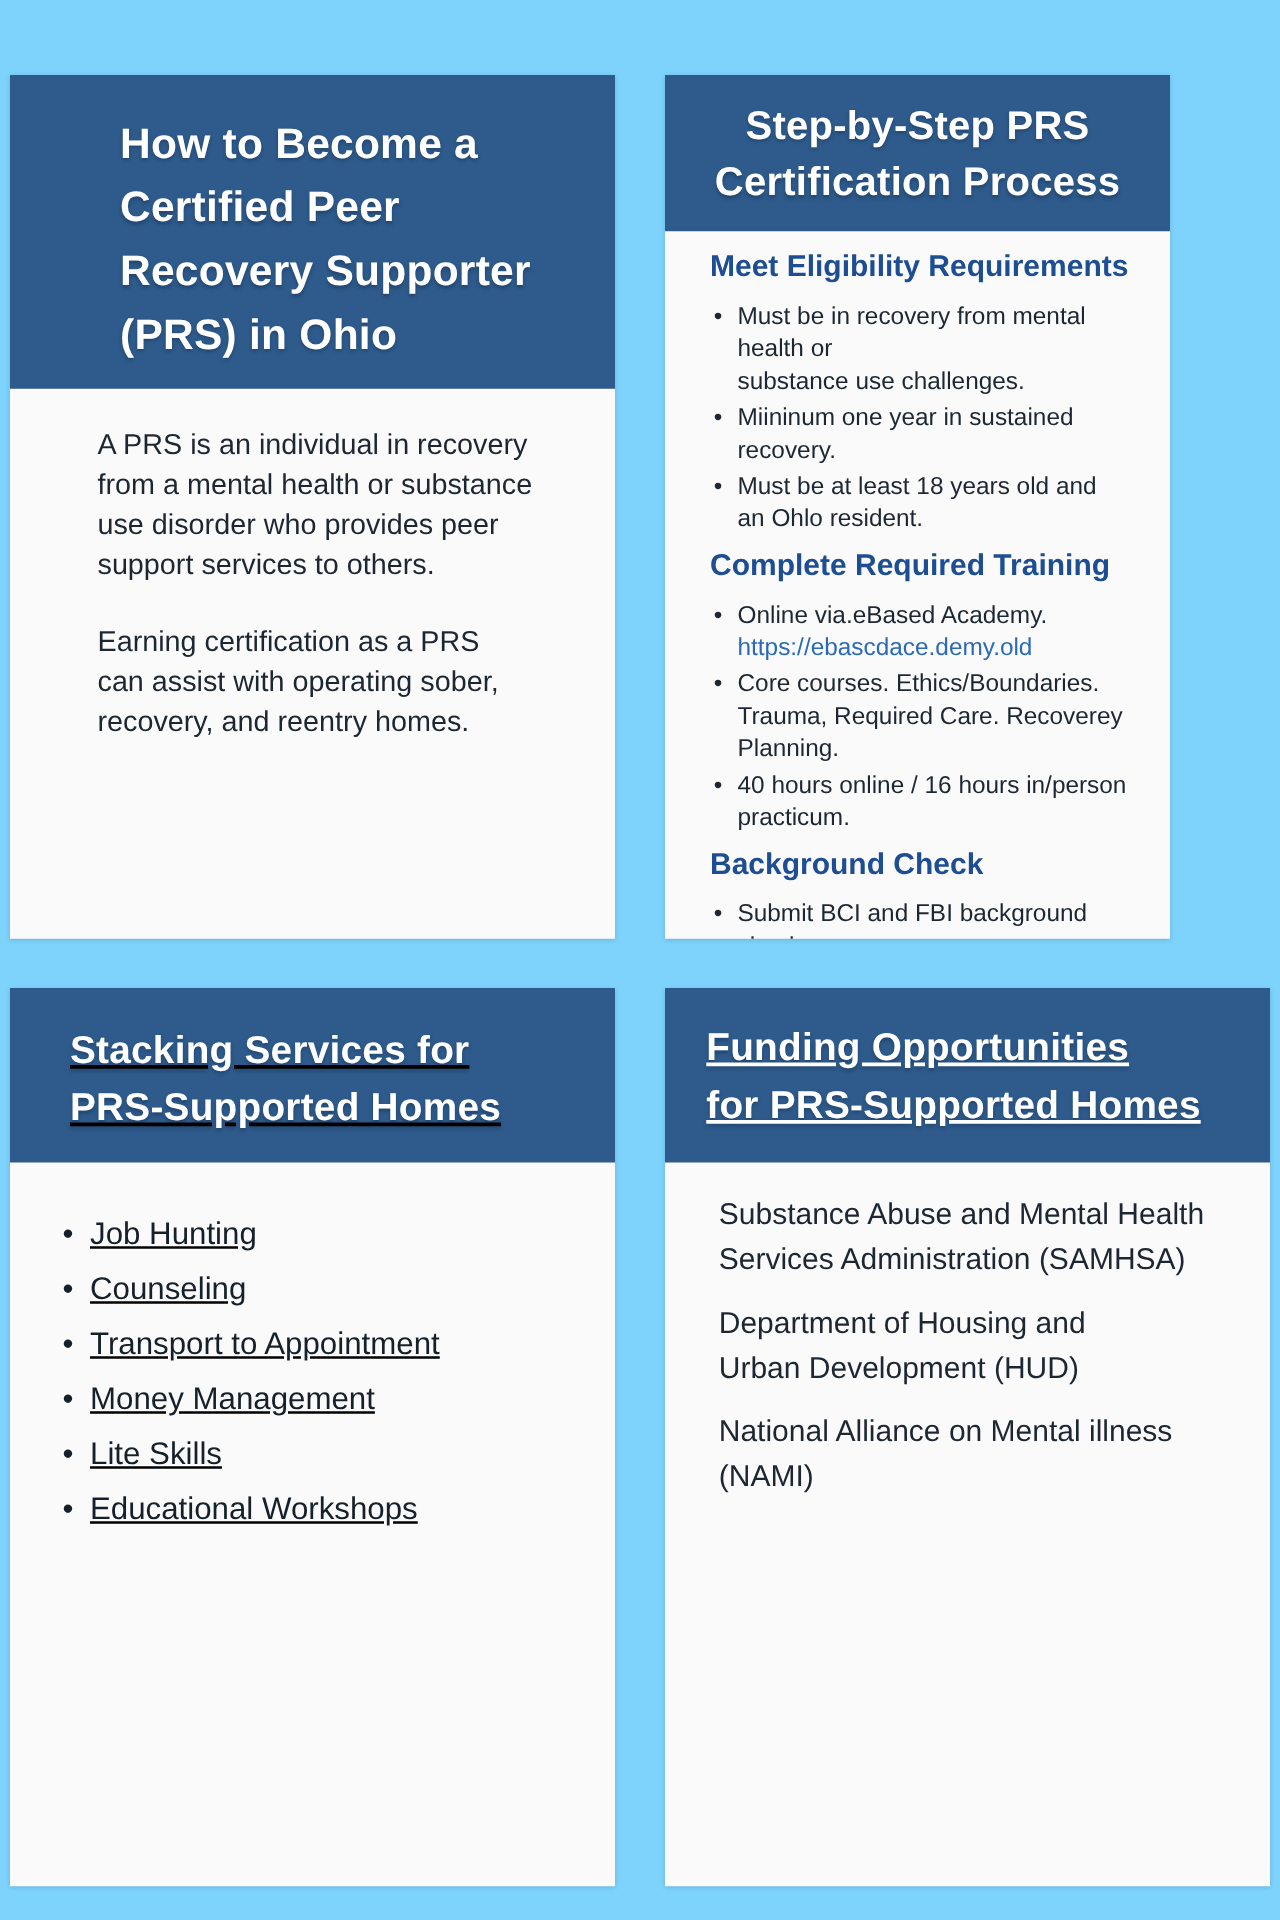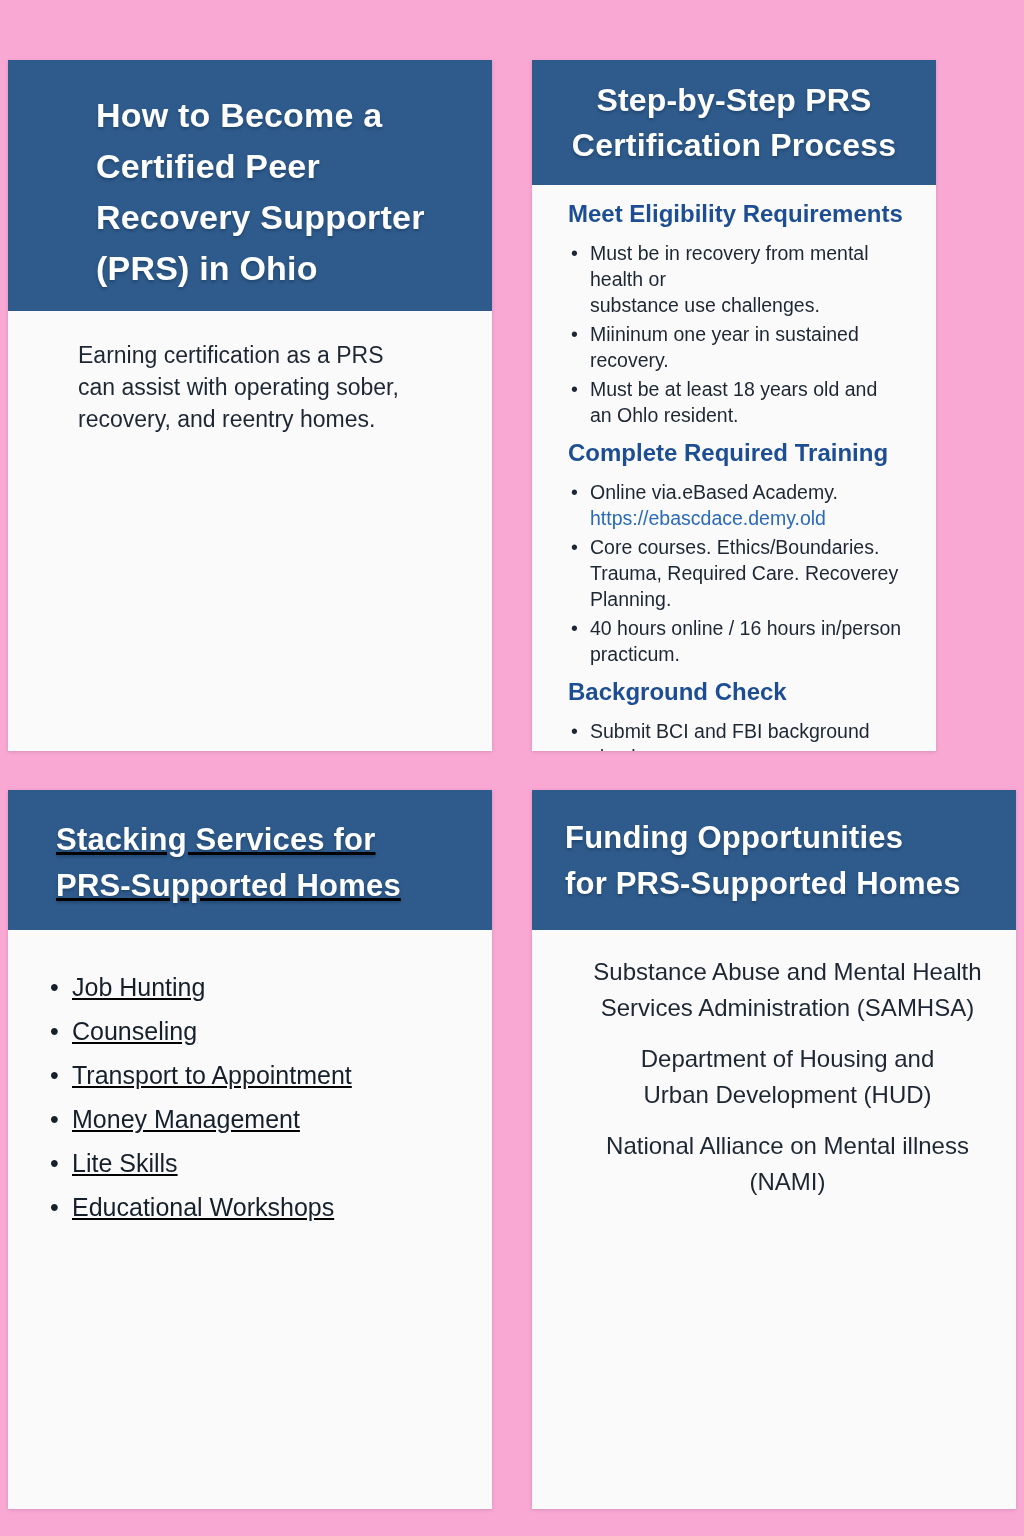--- a/index.html
+++ b/index.html
@@ -1,19 +1,19 @@
 <!DOCTYPE html>
 <html><head>
 <meta charset="utf-8">
 <style>
   * { margin:0; padding:0; box-sizing:border-box; }
   html,body { background:#e4e2e2; }
   body { font-family:"Liberation Sans","DejaVu Sans",sans-serif; }
 
-  .page { position:relative; width:1024px; height:1536px; background:#f9a8d4; overflow:hidden; margin:0 auto; }
+  .page { position:relative; width:1024px; height:1536px; background:#7dd3fc; overflow:hidden; margin:0 auto; }
 
   .card { position:absolute; background:#fbfafa; overflow:hidden;
           box-shadow:0 1px 4px rgba(0,0,0,.14); }
   #card-become   { left:8px;   top:60px;  width:484px; height:691px; }
   #card-process  { left:532px; top:60px;  width:404px; height:691px; }
   #card-stacking { left:8px;   top:790px; width:484px; height:719px;text-decoration:underline; }
   #card-funding  { left:532px; top:790px; width:484px; height:719px; }
 
   .hdr { background:#2e5b8c; color:#ffffff; }
   .title { font-weight:700; white-space:pre-line; letter-spacing:.2px;
@@ -21,21 +21,21 @@
 
   #card-become .hdr   { height:251px; padding:30px 24px 0 88px; }
   #card-become .title { font-size:34px; line-height:51px; }
 
   #card-process .hdr   { height:125px; padding:18px 10px 0; text-align:center; }
   #card-process .title { font-size:32px; line-height:45px; }
 
   #card-stacking .hdr   { height:140px; padding:27px 20px 0 48px; }
   #card-stacking .title { font-size:31px; line-height:46px; }
 
-  #card-funding .hdr   { height:140px; padding:25px 20px 0 33px; }
+  #card-funding .hdr   { height:140px; padding:25px 20px 0 33px;text-decoration:underline; }
   #card-funding .title { font-size:31px; line-height:46px; }
 
   .pre { white-space:pre-line; }
 
   
   .become-body { padding:28px 16px 0 70px; color:#1d2733; font-size:23px; line-height:32px; }
   .become-body p { margin-bottom:30px; }
 
   
   .process-body { padding:12px 14px 0 36px; color:#1c2733; }
@@ -46,35 +46,39 @@
   .dot { position:absolute; left:3px; top:0; }
   .link { color:#2a6ab9; text-decoration:none; cursor:pointer; }
 
   
   .stacking-body { padding:42px 20px 0 40px; color:#15202b; }
   .stacking-list .bullet { font-size:25px; line-height:30px; margin-bottom:14px; padding-left:24px; }
   .stacking-list .dot { left:2px; }
 
   
   .funding-body { padding:24px 16px 0 43px; color:#1d2733; font-size:24px; line-height:36px; }
-  .funding-body p { margin-bottom:15px;text-align:center; }
+  .funding-body p { margin-bottom:15px; }
 </style>
 </head>
 <body>
 
 <div class="page">
 
   <section class="card" id="card-become">
     <header class="hdr">
       <h2 class="title">How to Become a
 Certified Peer
 Recovery Supporter
 (PRS) in Ohio</h2>
     </header>
     <div class="become-body">
+      <p class="pre">A PRS is an individual in recovery
+from a mental health or substance
+use disorder who provides peer
+support services to others.</p>
       <p class="pre">Earning certification as a PRS
 can assist with operating sober,
 recovery, and reentry homes.</p>
     </div>
   </section>
 
   <section class="card" id="card-process">
     <header class="hdr">
       <h2 class="title">Step-by-Step PRS
 Certification Process</h2>

